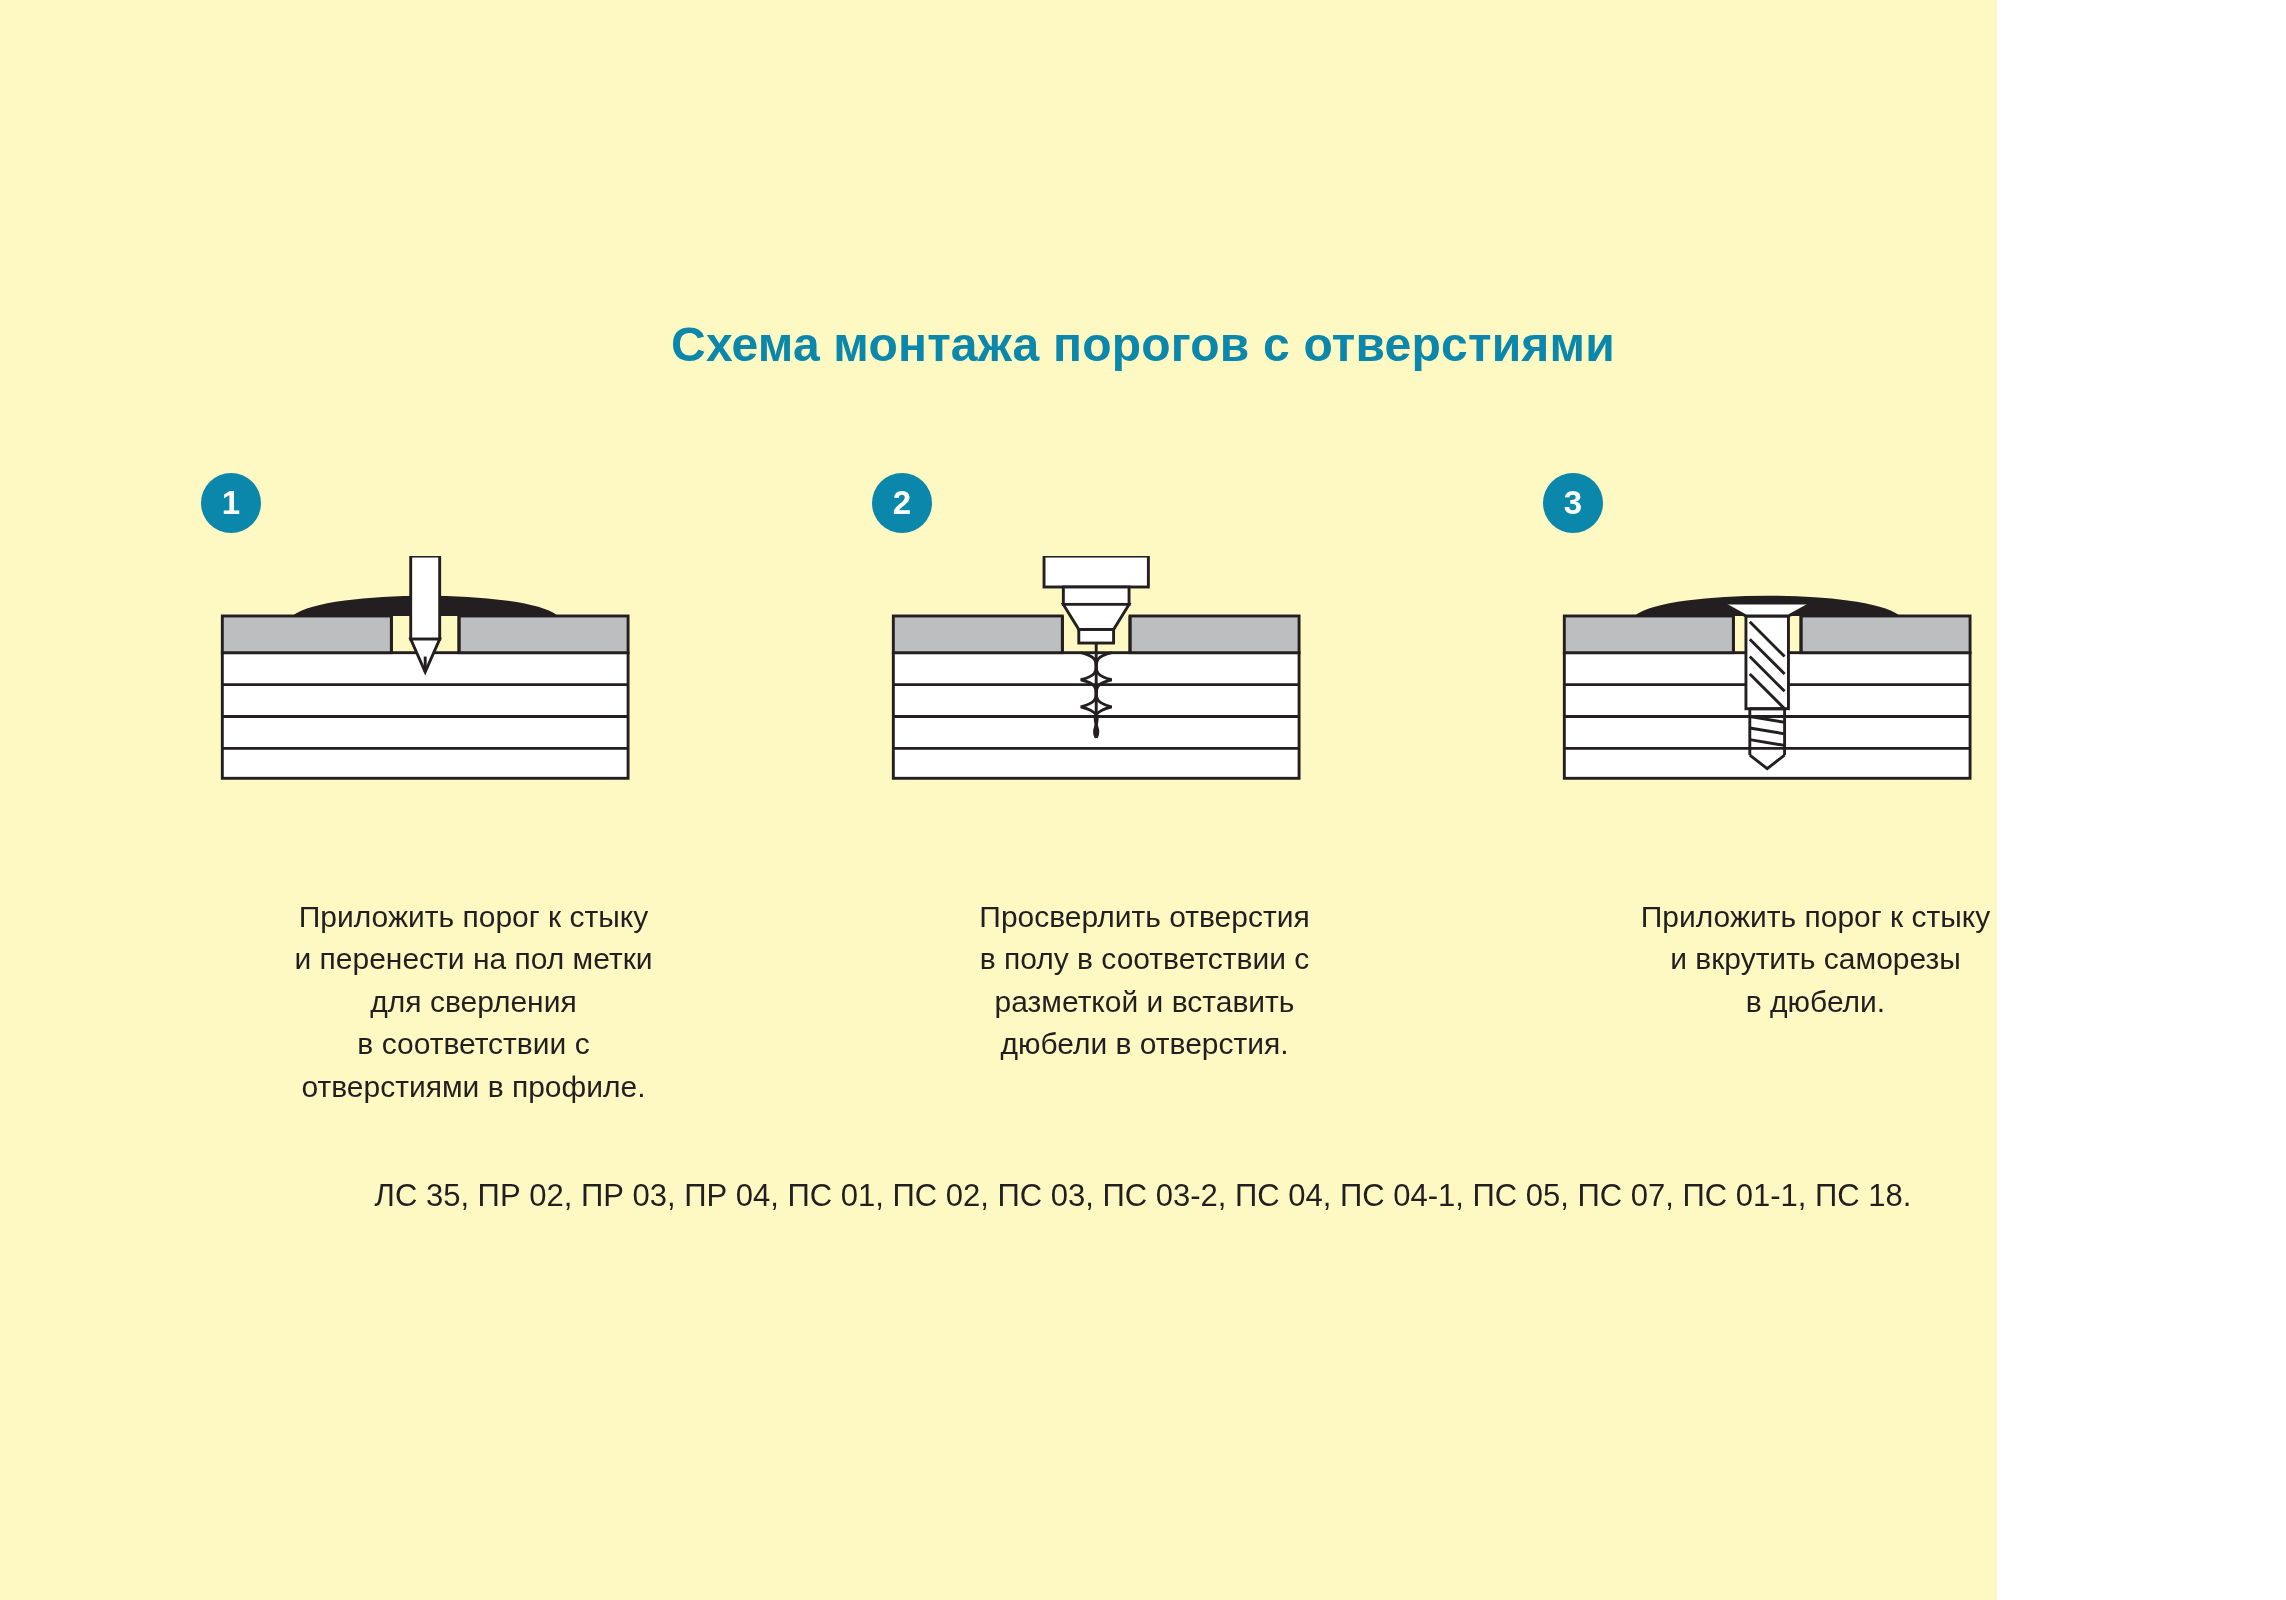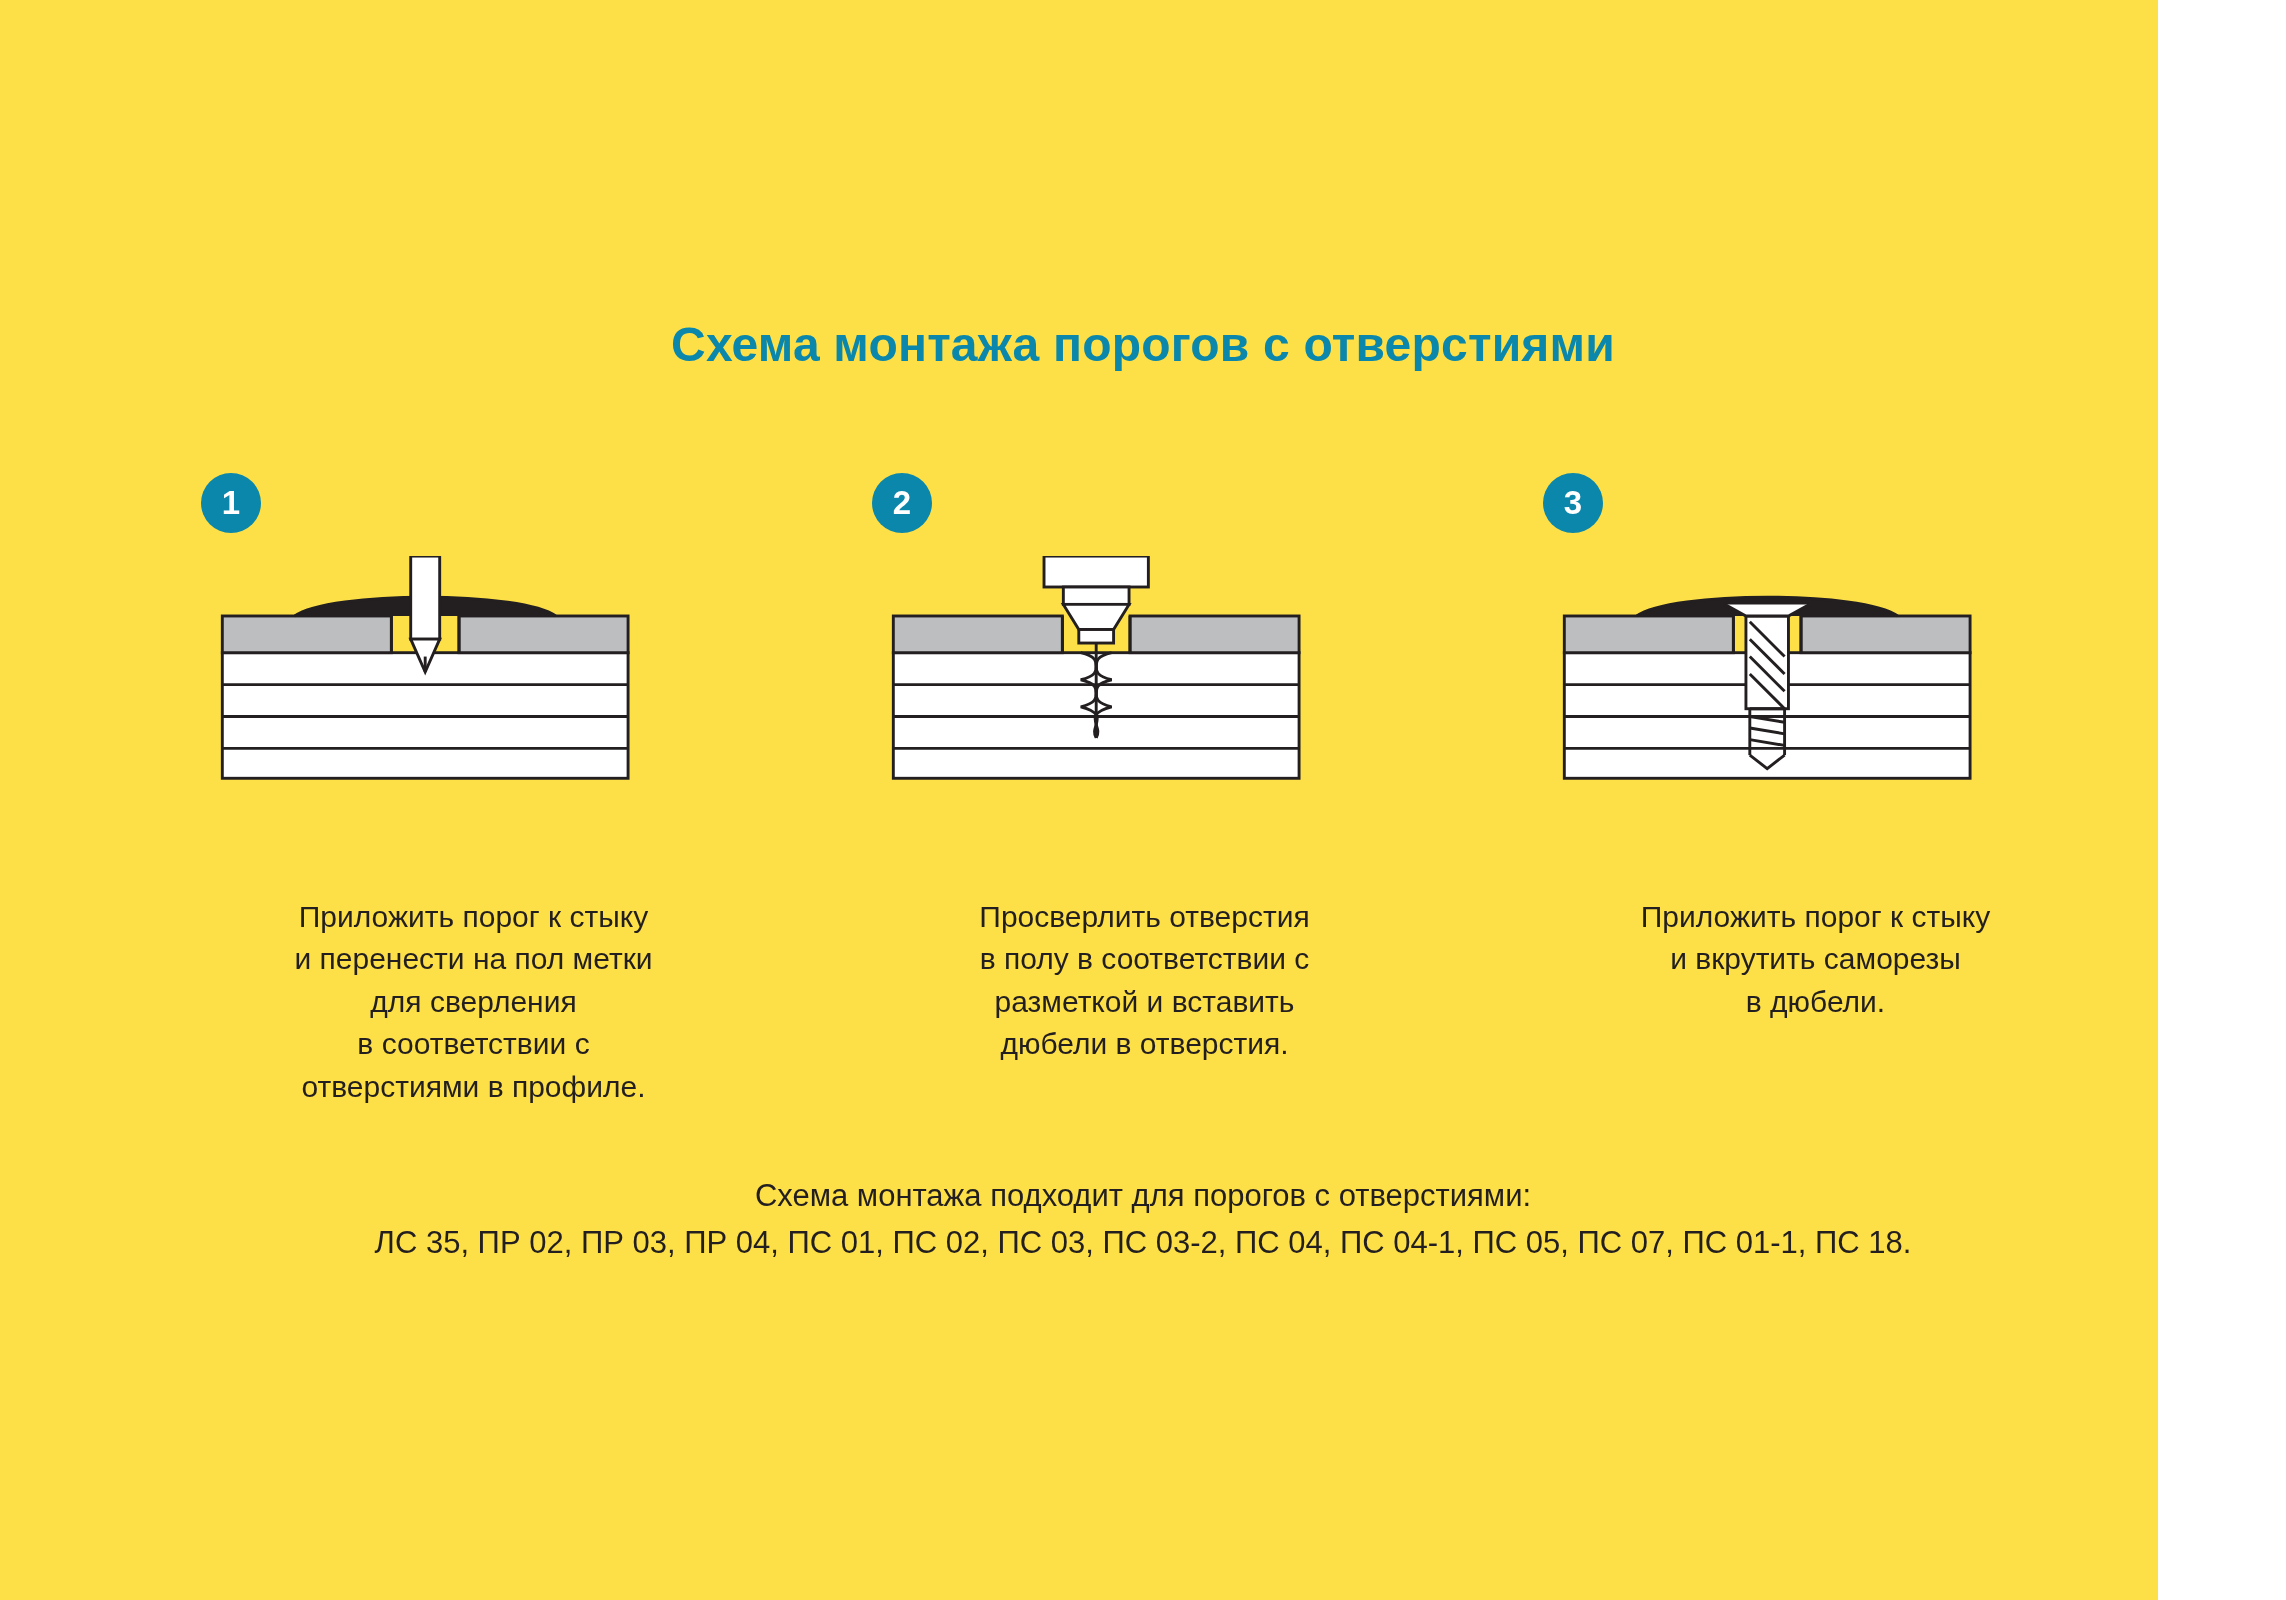--- a/index.html
+++ b/index.html
@@ -9,23 +9,23 @@
   }
   body {
     width: 2286px;
     height: 1601px;
     font-family: "Liberation Sans", sans-serif;
     color: #231f20;
     overflow: hidden;
   }
   .page {
     position: relative;
-    width: 2158px;
+    width: 1997px;
     height: 1601px;
-    background: #fde047;
+    background: #fef9c3;
   }
   .title {
     position: absolute;
     top: 317px;
     left: 0;
     width: 2286px;
     text-align: center;
     font-size: 48px;
     font-weight: bold;
     color: #0b87ab;
@@ -193,18 +193,17 @@
             </g>
           </g>
         </svg>
       </div>
       <div class="caption">Приложить порог к стыку<br>и вкрутить саморезы<br>в дюбели.</div>
     </div>
 
   </div>
 
   <div class="footer">
-    <span>Схема монтажа подходит для порогов с отверстиями:</span>
     <span class="line2">ЛС 35, ПР 02, ПР 03, ПР 04, ПС 01, ПС 02, ПС 03, ПС 03-2, ПС 04, ПС 04-1, ПС 05, ПС 07, ПС 01-1, ПС 18.</span>
   </div>
 
 </div>
 
 
 </body></html>

